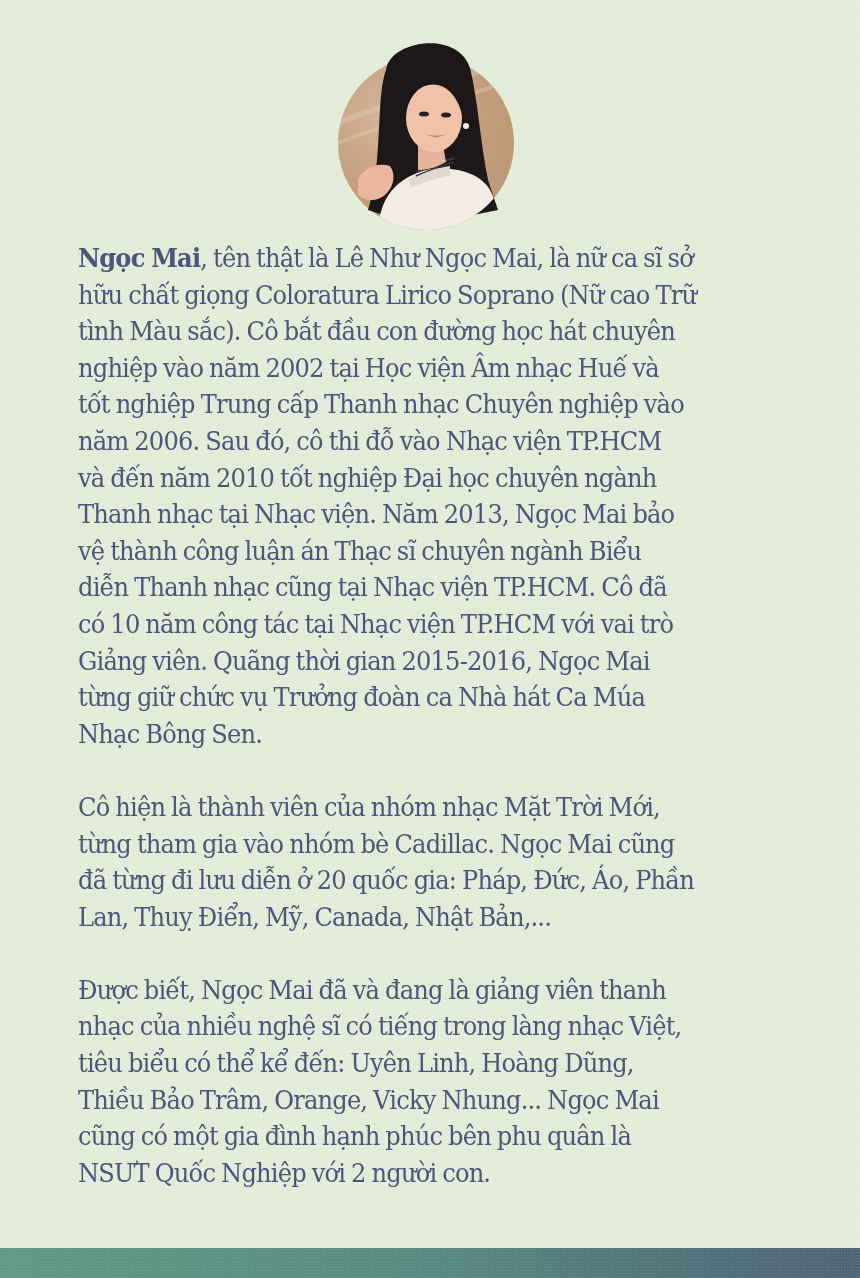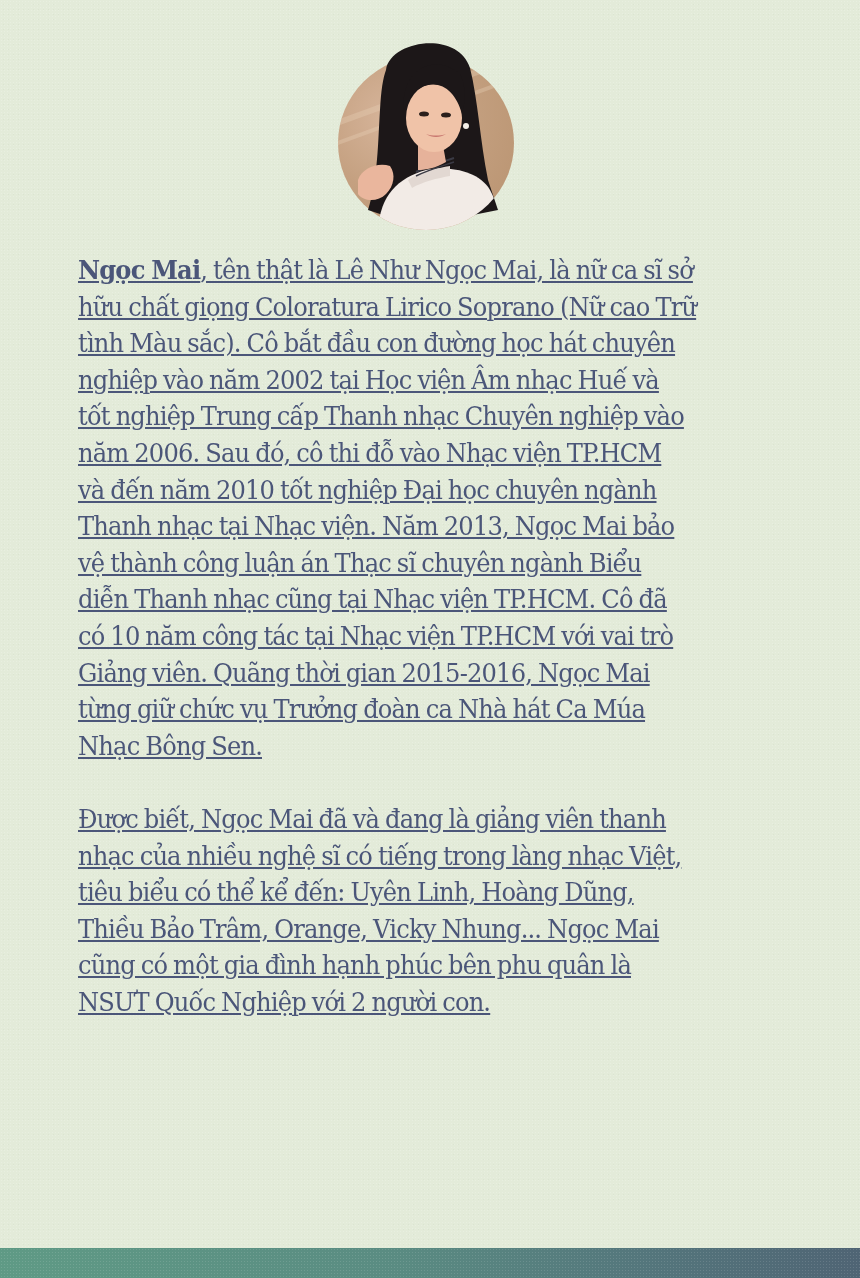--- a/index.html
+++ b/index.html
@@ -45,23 +45,22 @@
     .portrait-svg {
       position: absolute;
       left: 0;
       top: 0;
       width: 176px;
       height: 200px;
     }
     .article {
       position: absolute;
       left: 78px;
-      top: 252px;
+      top: 240px;
       width: 720px;
-      text-decoration: underline;
     }
     .para {
       margin: 0 0 36.6px 0;
     }
     .line {
       display: block;
       white-space: nowrap;
       font-size: 26px;
       line-height: 36.6px;
       letter-spacing: -0.9px;
@@ -145,20 +144,26 @@
     <span class="line">và đến năm 2010 tốt nghiệp Đại học chuyên ngành</span>
     <span class="line">Thanh nhạc tại Nhạc viện. Năm 2013, Ngọc Mai bảo</span>
     <span class="line">vệ thành công luận án Thạc sĩ chuyên ngành Biểu</span>
     <span class="line">diễn Thanh nhạc cũng tại Nhạc viện TP.HCM. Cô đã</span>
     <span class="line">có 10 năm công tác tại Nhạc viện TP.HCM với vai trò</span>
     <span class="line">Giảng viên. Quãng thời gian 2015-2016, Ngọc Mai</span>
     <span class="line">từng giữ chức vụ Trưởng đoàn ca Nhà hát Ca Múa</span>
     <span class="line">Nhạc Bông Sen.</span>
   </p>
   <p class="para">
+    <span class="line">Cô hiện là thành viên của nhóm nhạc Mặt Trời Mới,</span>
+    <span class="line">từng tham gia vào nhóm bè Cadillac. Ngọc Mai cũng</span>
+    <span class="line">đã từng đi lưu diễn ở 20 quốc gia: Pháp, Đức, Áo, Phần</span>
+    <span class="line">Lan, Thuỵ Điển, Mỹ, Canada, Nhật Bản,...</span>
+  </p>
+  <p class="para">
     <span class="line">Được biết, Ngọc Mai đã và đang là giảng viên thanh</span>
     <span class="line">nhạc của nhiều nghệ sĩ có tiếng trong làng nhạc Việt,</span>
     <span class="line">tiêu biểu có thể kể đến: Uyên Linh, Hoàng Dũng,</span>
     <span class="line">Thiều Bảo Trâm, Orange, Vicky Nhung... Ngọc Mai</span>
     <span class="line">cũng có một gia đình hạnh phúc bên phu quân là</span>
     <span class="line">NSƯT Quốc Nghiệp với 2 người con.</span>
   </p>
 </div>
 
 <div class="bottom-band"></div>

